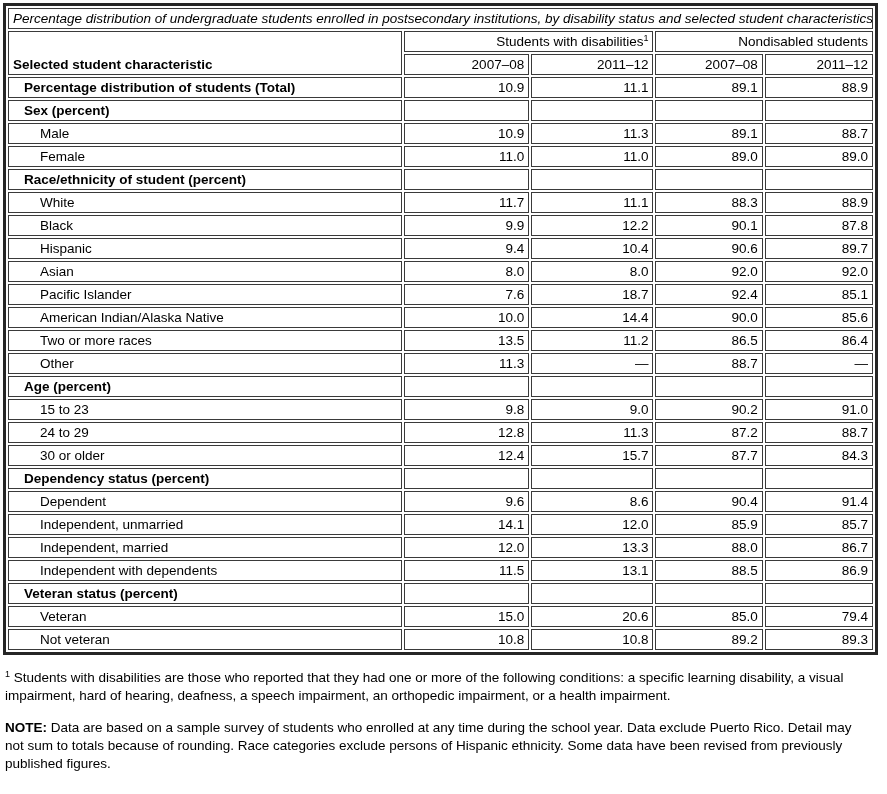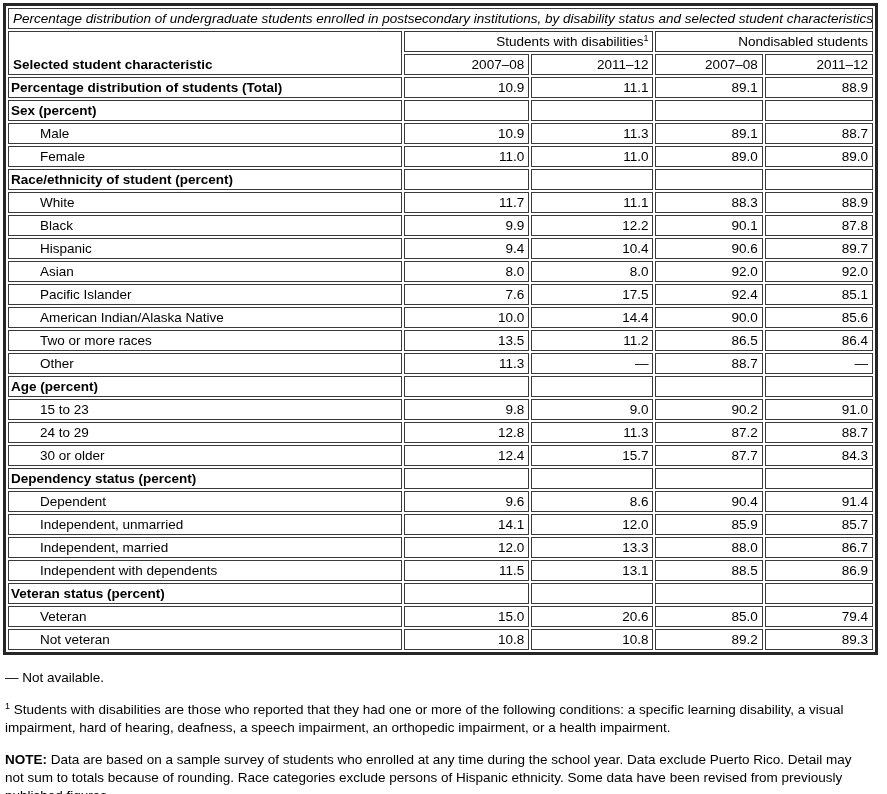--- a/index.html
+++ b/index.html
@@ -52,21 +52,21 @@
     font-weight: normal;
     text-align: right;
   }
   td.num {
     text-align: right;
   }
   td.label {
     text-align: left;
   }
   td.label.data { padding-left: 31px; }
-  td.label.section, td.label.total { font-weight: bold; padding-left: 2px; }
+  td.label.section, td.label.total { font-weight: bold; padding-left: 15px; }
   sup {
     font-size: 9px;
     line-height: 0;
   }
   .footnotes {
     width: 868px;
     margin-top: 6px;
     padding-left: 2px;
     font-size: 13.5px;
     line-height: 18px;
@@ -164,21 +164,21 @@
         <tr>
           <td class="label data">Asian</td>
           <td class="num">8.0</td>
           <td class="num">8.0</td>
           <td class="num">92.0</td>
           <td class="num">92.0</td>
         </tr>
         <tr>
           <td class="label data">Pacific Islander</td>
           <td class="num">7.6</td>
-          <td class="num">17.5</td>
+          <td class="num">18.7</td>
           <td class="num">92.4</td>
           <td class="num">85.1</td>
         </tr>
         <tr>
           <td class="label data">American Indian/Alaska Native</td>
           <td class="num">10.0</td>
           <td class="num">14.4</td>
           <td class="num">90.0</td>
           <td class="num">85.6</td>
         </tr>
@@ -277,18 +277,17 @@
           <td class="label data">Not veteran</td>
           <td class="num">10.8</td>
           <td class="num">10.8</td>
           <td class="num">89.2</td>
           <td class="num">89.3</td>
         </tr>
       </tbody>
   </table>
 
   <div class="footnotes">
-    <p><span>— Not available.</span></p>
     <p><sup>1</sup> <span>Students with disabilities are those who reported that they had one or more of the following conditions: a specific learning disability, a visual impairment, hard of hearing, deafness, a speech impairment, an orthopedic impairment, or a health impairment.</span></p>
     <p><strong>NOTE:</strong> <span>Data are based on a sample survey of students who enrolled at any time during the school year. Data exclude Puerto Rico. Detail may not sum to totals because of rounding. Race categories exclude persons of Hispanic ethnicity. Some data have been revised from previously published figures.</span></p>
   </div>
 
 </div>
 
 </body></html>

